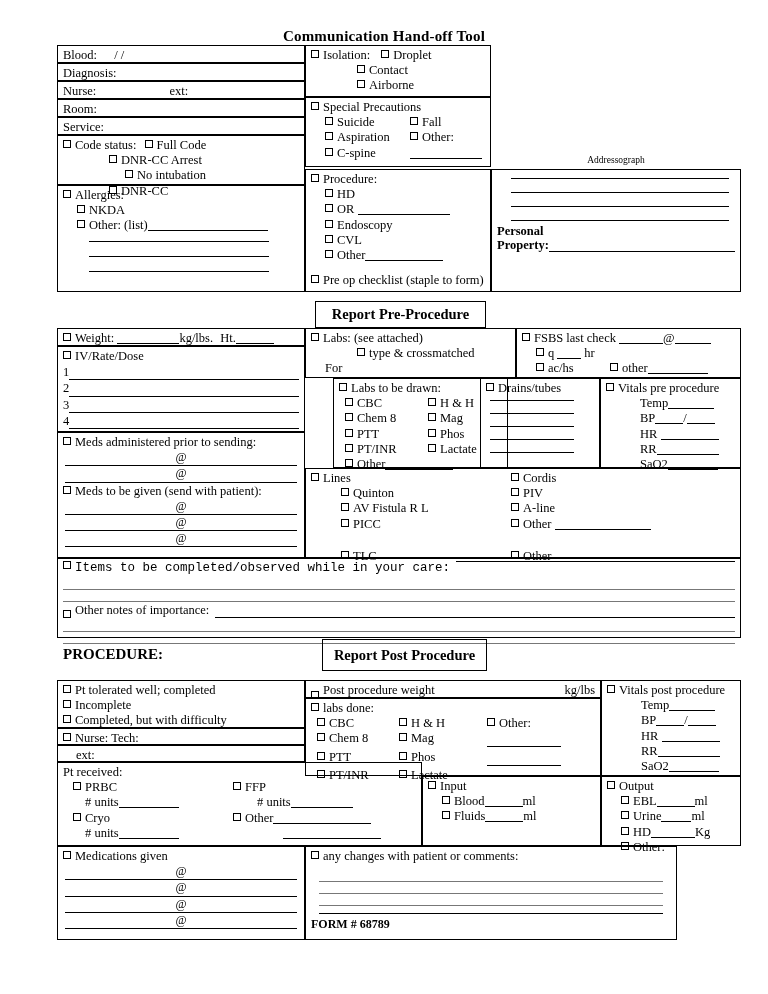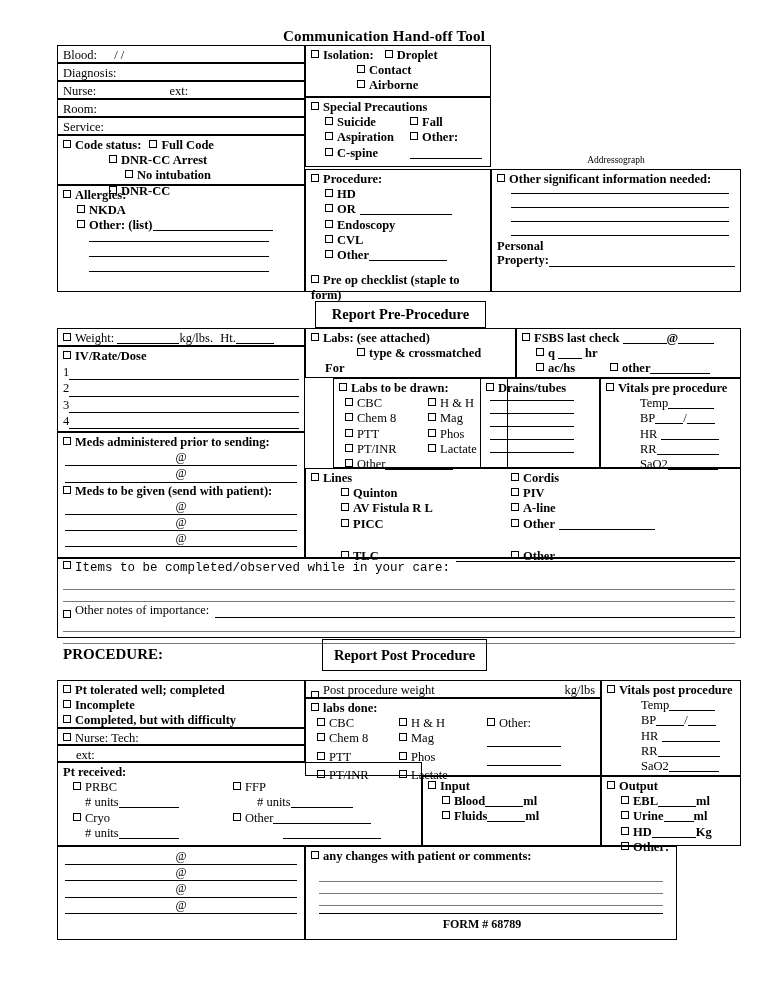--- a/index.html
+++ b/index.html
@@ -8,21 +8,21 @@
   .doc-title{text-align:center;font-weight:bold;font-size:15px;padding-top:28px;letter-spacing:0.2px;}
   .sq{display:inline-block;width:6px;height:6px;border:1px solid #000;margin-right:4px;vertical-align:1px;}
   .ln{display:inline-block;border-bottom:1px solid #000;vertical-align:-2px;}
   .lnw{display:block;border-bottom:1px solid #000;height:0;}
   .bx{position:absolute;border:1.6px solid #000;box-sizing:border-box;}
   .cell{font-size:12.5px;line-height:15.5px;padding:2px 5px;box-sizing:border-box;}
   .tight{line-height:15.2px;}
   .hdrbox{position:absolute;border:1.3px solid #000;box-sizing:border-box;display:flex;align-items:center;justify-content:center;font-weight:bold;font-size:14.5px;}
   .addr{position:absolute;font-size:9.5px;text-align:center;}
   .bold{font-weight:bold;}
-  .row{display:block;font-weight:bold;}
+  .row{display:block;}
   .i1{padding-left:14px;}
   .i2{padding-left:30px;}
   .i3{padding-left:46px;}
   .i4{padding-left:62px;}
   .at{text-align:center;font-style:italic;font-size:12px;}
   .fill{display:block;border-bottom:1px solid #000;margin:0 2px;}
   .lg{display:block;border-bottom:1px solid #777;height:11px;}
   .procedure-lbl{position:absolute;font-weight:bold;font-size:15px;}
 </style>
 </head>
@@ -121,21 +121,20 @@
       <div class="row i1"><span class="sq"></span><span>Endoscopy</span></div>
       <div class="row i1"><span class="sq"></span><span>CVL</span></div>
       <div class="row i1"><span class="sq"></span><span>Other</span><span class="ln" style="width:78px;"></span></div>
       <div style="height:10px;"></div>
       <div class="row"><span class="sq"></span><span>Pre op checklist (staple to form)</span></div>
     </div>
   </div>
 
   <div class="bx" style="left:491px;top:169px;width:250px;height:123px;">
     <div class="cell tight">
-      <div class="row"><span class="sq"></span><span>Other significant information needed:</span></div>
       <div style="padding-left:14px;padding-top:6px;">
         <div class="lnw" style="width:218px;margin-bottom:13px;"></div>
         <div class="lnw" style="width:218px;margin-bottom:13px;"></div>
         <div class="lnw" style="width:218px;margin-bottom:13px;"></div>
         <div class="lnw" style="width:218px;"></div>
       </div>
       <div class="bold" style="line-height:14px;margin-top:3px;">
         <div>Personal</div>
         <div style="display:flex;align-items:flex-end;justify-content:flex-end;">
           <span>Property:</span>
@@ -410,20 +409,21 @@
       <div class="row"><span class="sq"></span><span>Output</span></div>
       <div class="row i1"><span class="sq"></span><span>EBL</span><span class="ln" style="width:38px;"></span><span>ml</span></div>
       <div class="row i1"><span class="sq"></span><span>Urine</span><span class="ln" style="width:30px;"></span><span>ml</span></div>
       <div class="row i1"><span class="sq"></span><span>HD</span><span class="ln" style="width:44px;"></span><span>Kg</span></div>
       <div class="row i1"><span class="sq"></span><span>Other:</span></div>
     </div>
   </div>
 
   <div class="bx" style="left:57px;top:846px;width:248px;height:94px;">
     <div class="cell tight">
+      <div class="row"><span class="sq"></span><span>Medications given</span></div>
       <div>
           <div class="at">@</div>
           <div class="fill"></div>
         </div>
       <div>
           <div class="at">@</div>
           <div class="fill"></div>
         </div>
       <div>
           <div class="at">@</div>
@@ -438,17 +438,17 @@
 
   <div class="bx" style="left:305px;top:846px;width:372px;height:94px;">
     <div class="cell tight">
       <div class="row"><span class="sq"></span><span>any changes with patient or comments:</span></div>
       <div style="padding:6px 8px 0 8px;">
         <div class="lg"></div>
         <div class="lg"></div>
         <div class="lg"></div>
         <div style="border-bottom:1.4px solid #000;height:7px;"></div>
       </div>
-      <div class="bold" style="text-align:center;padding-right:18px;padding-top:3px;font-size:12px;">FORM  # 68789</div>
+      <div class="bold" style="text-align:left;padding-right:18px;padding-top:3px;font-size:12px;">FORM  # 68789</div>
     </div>
   </div>
 
 </div>
 
 </body></html>

